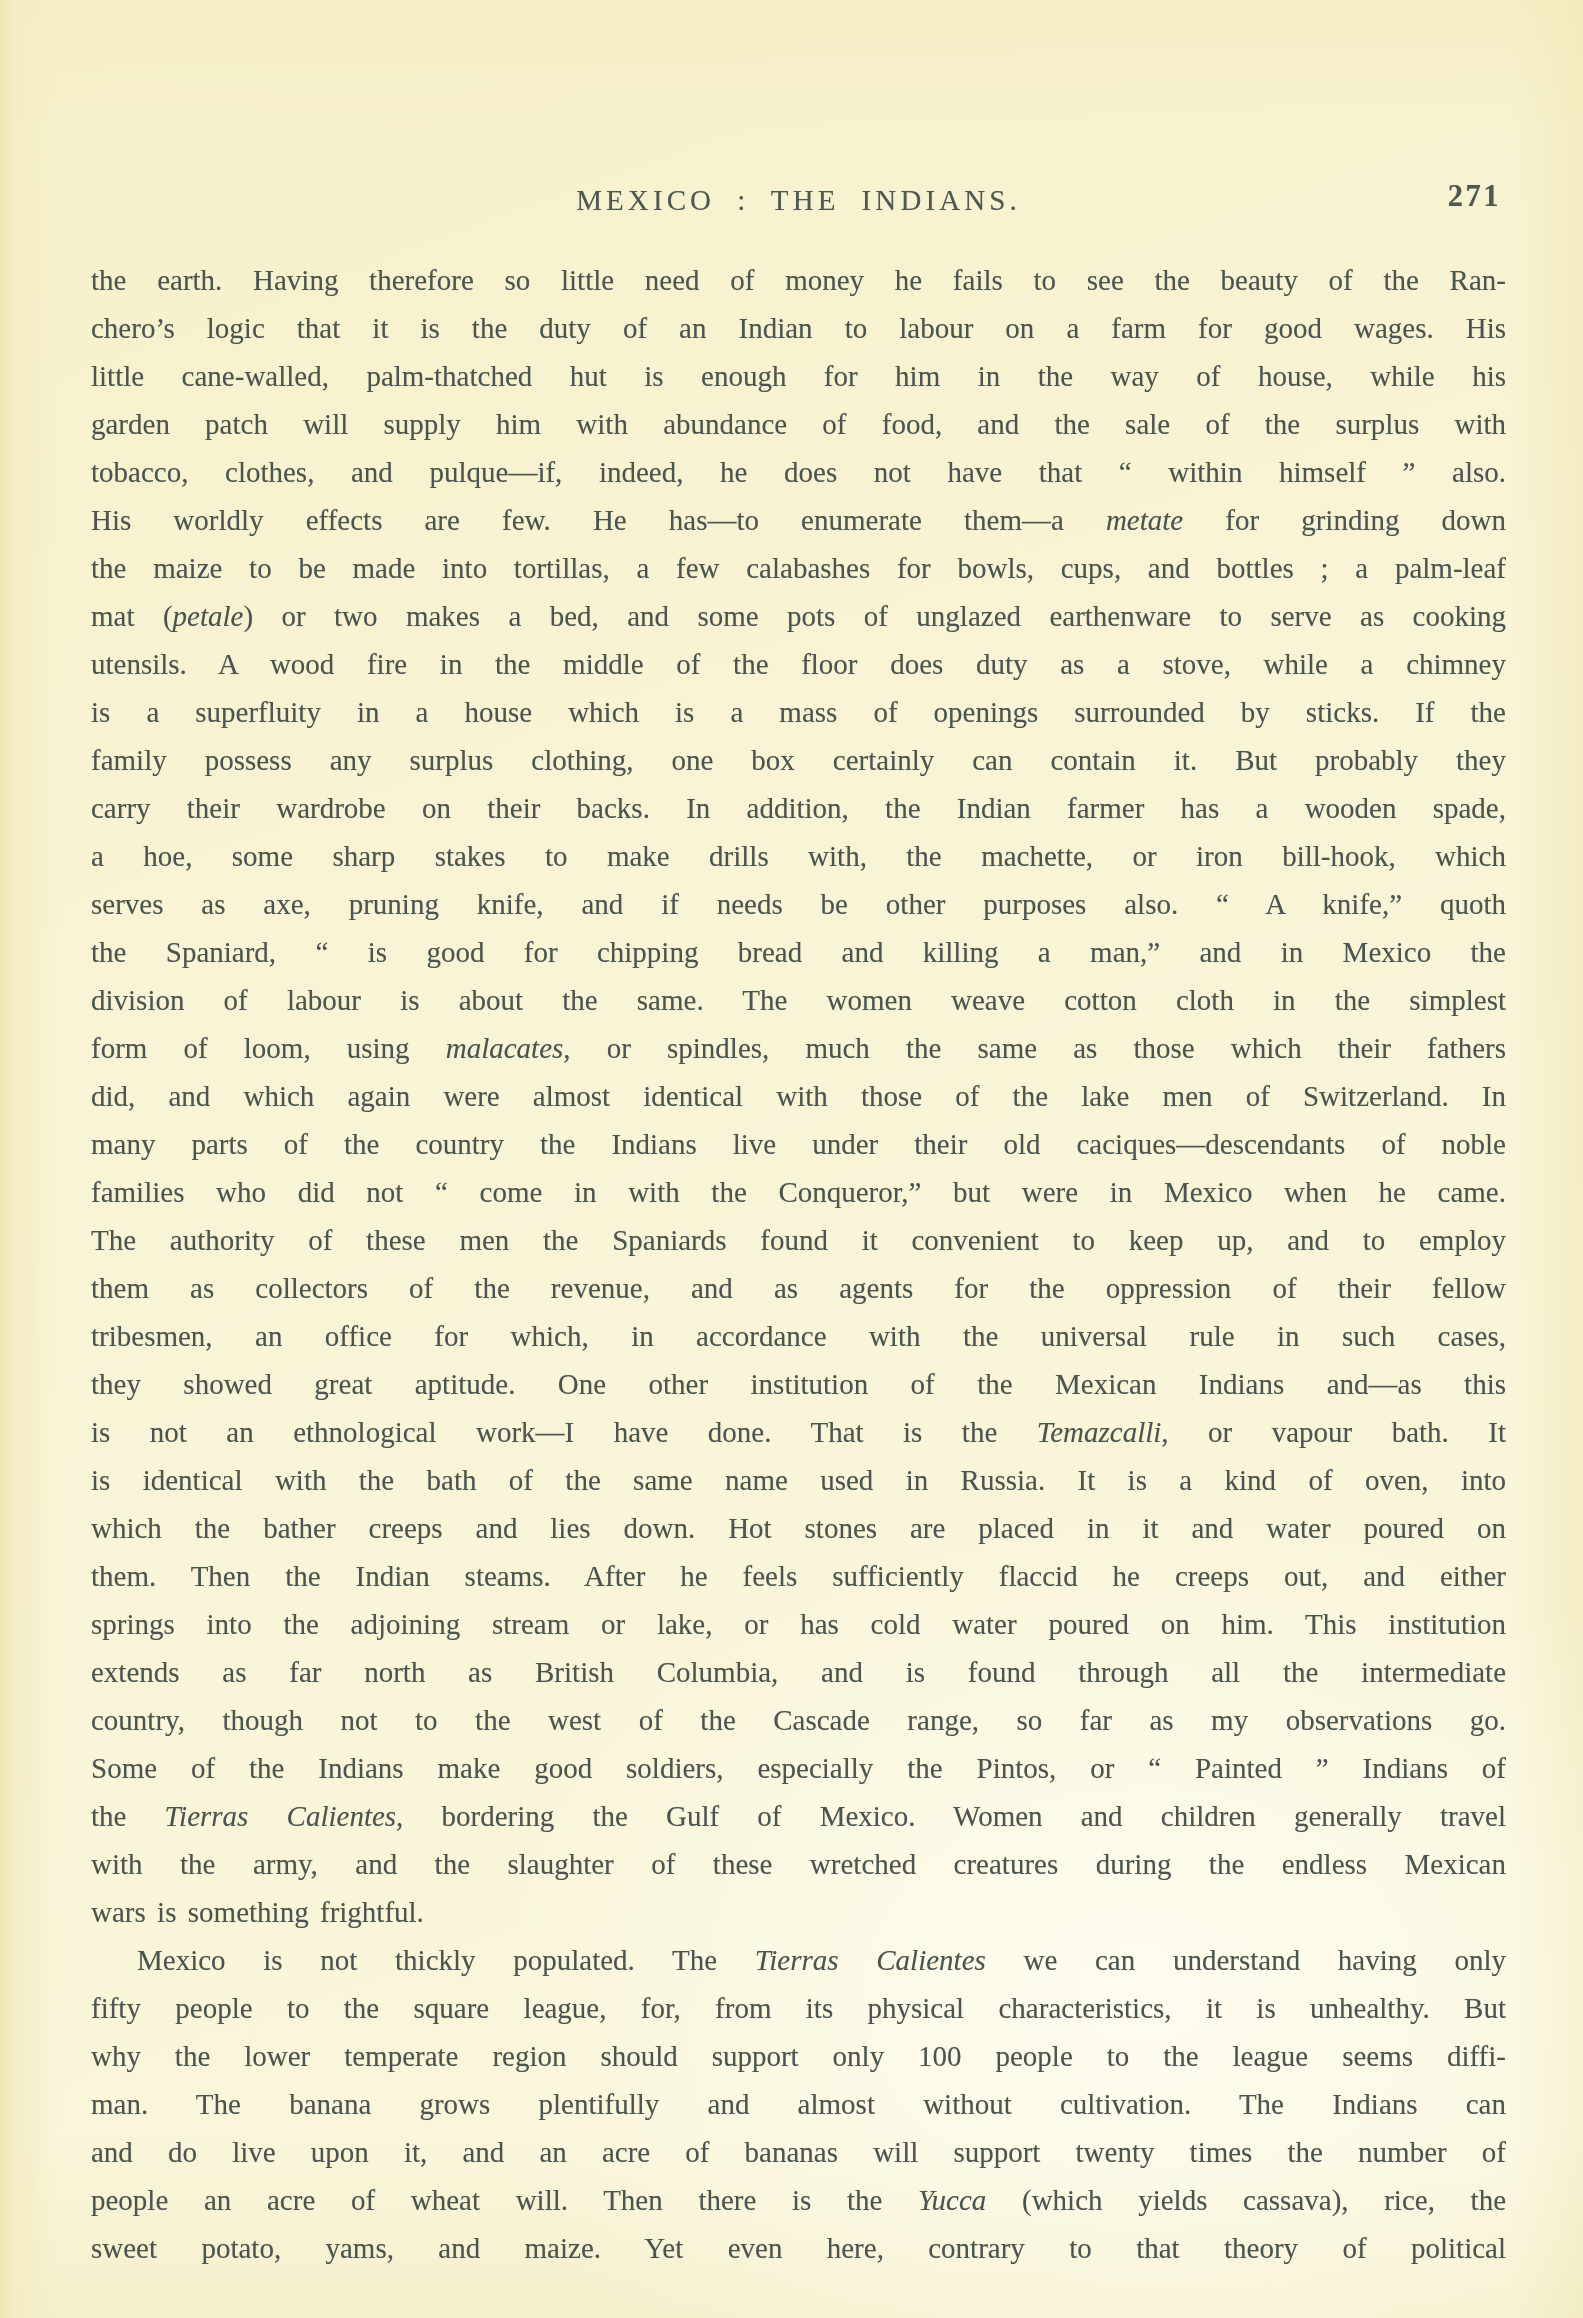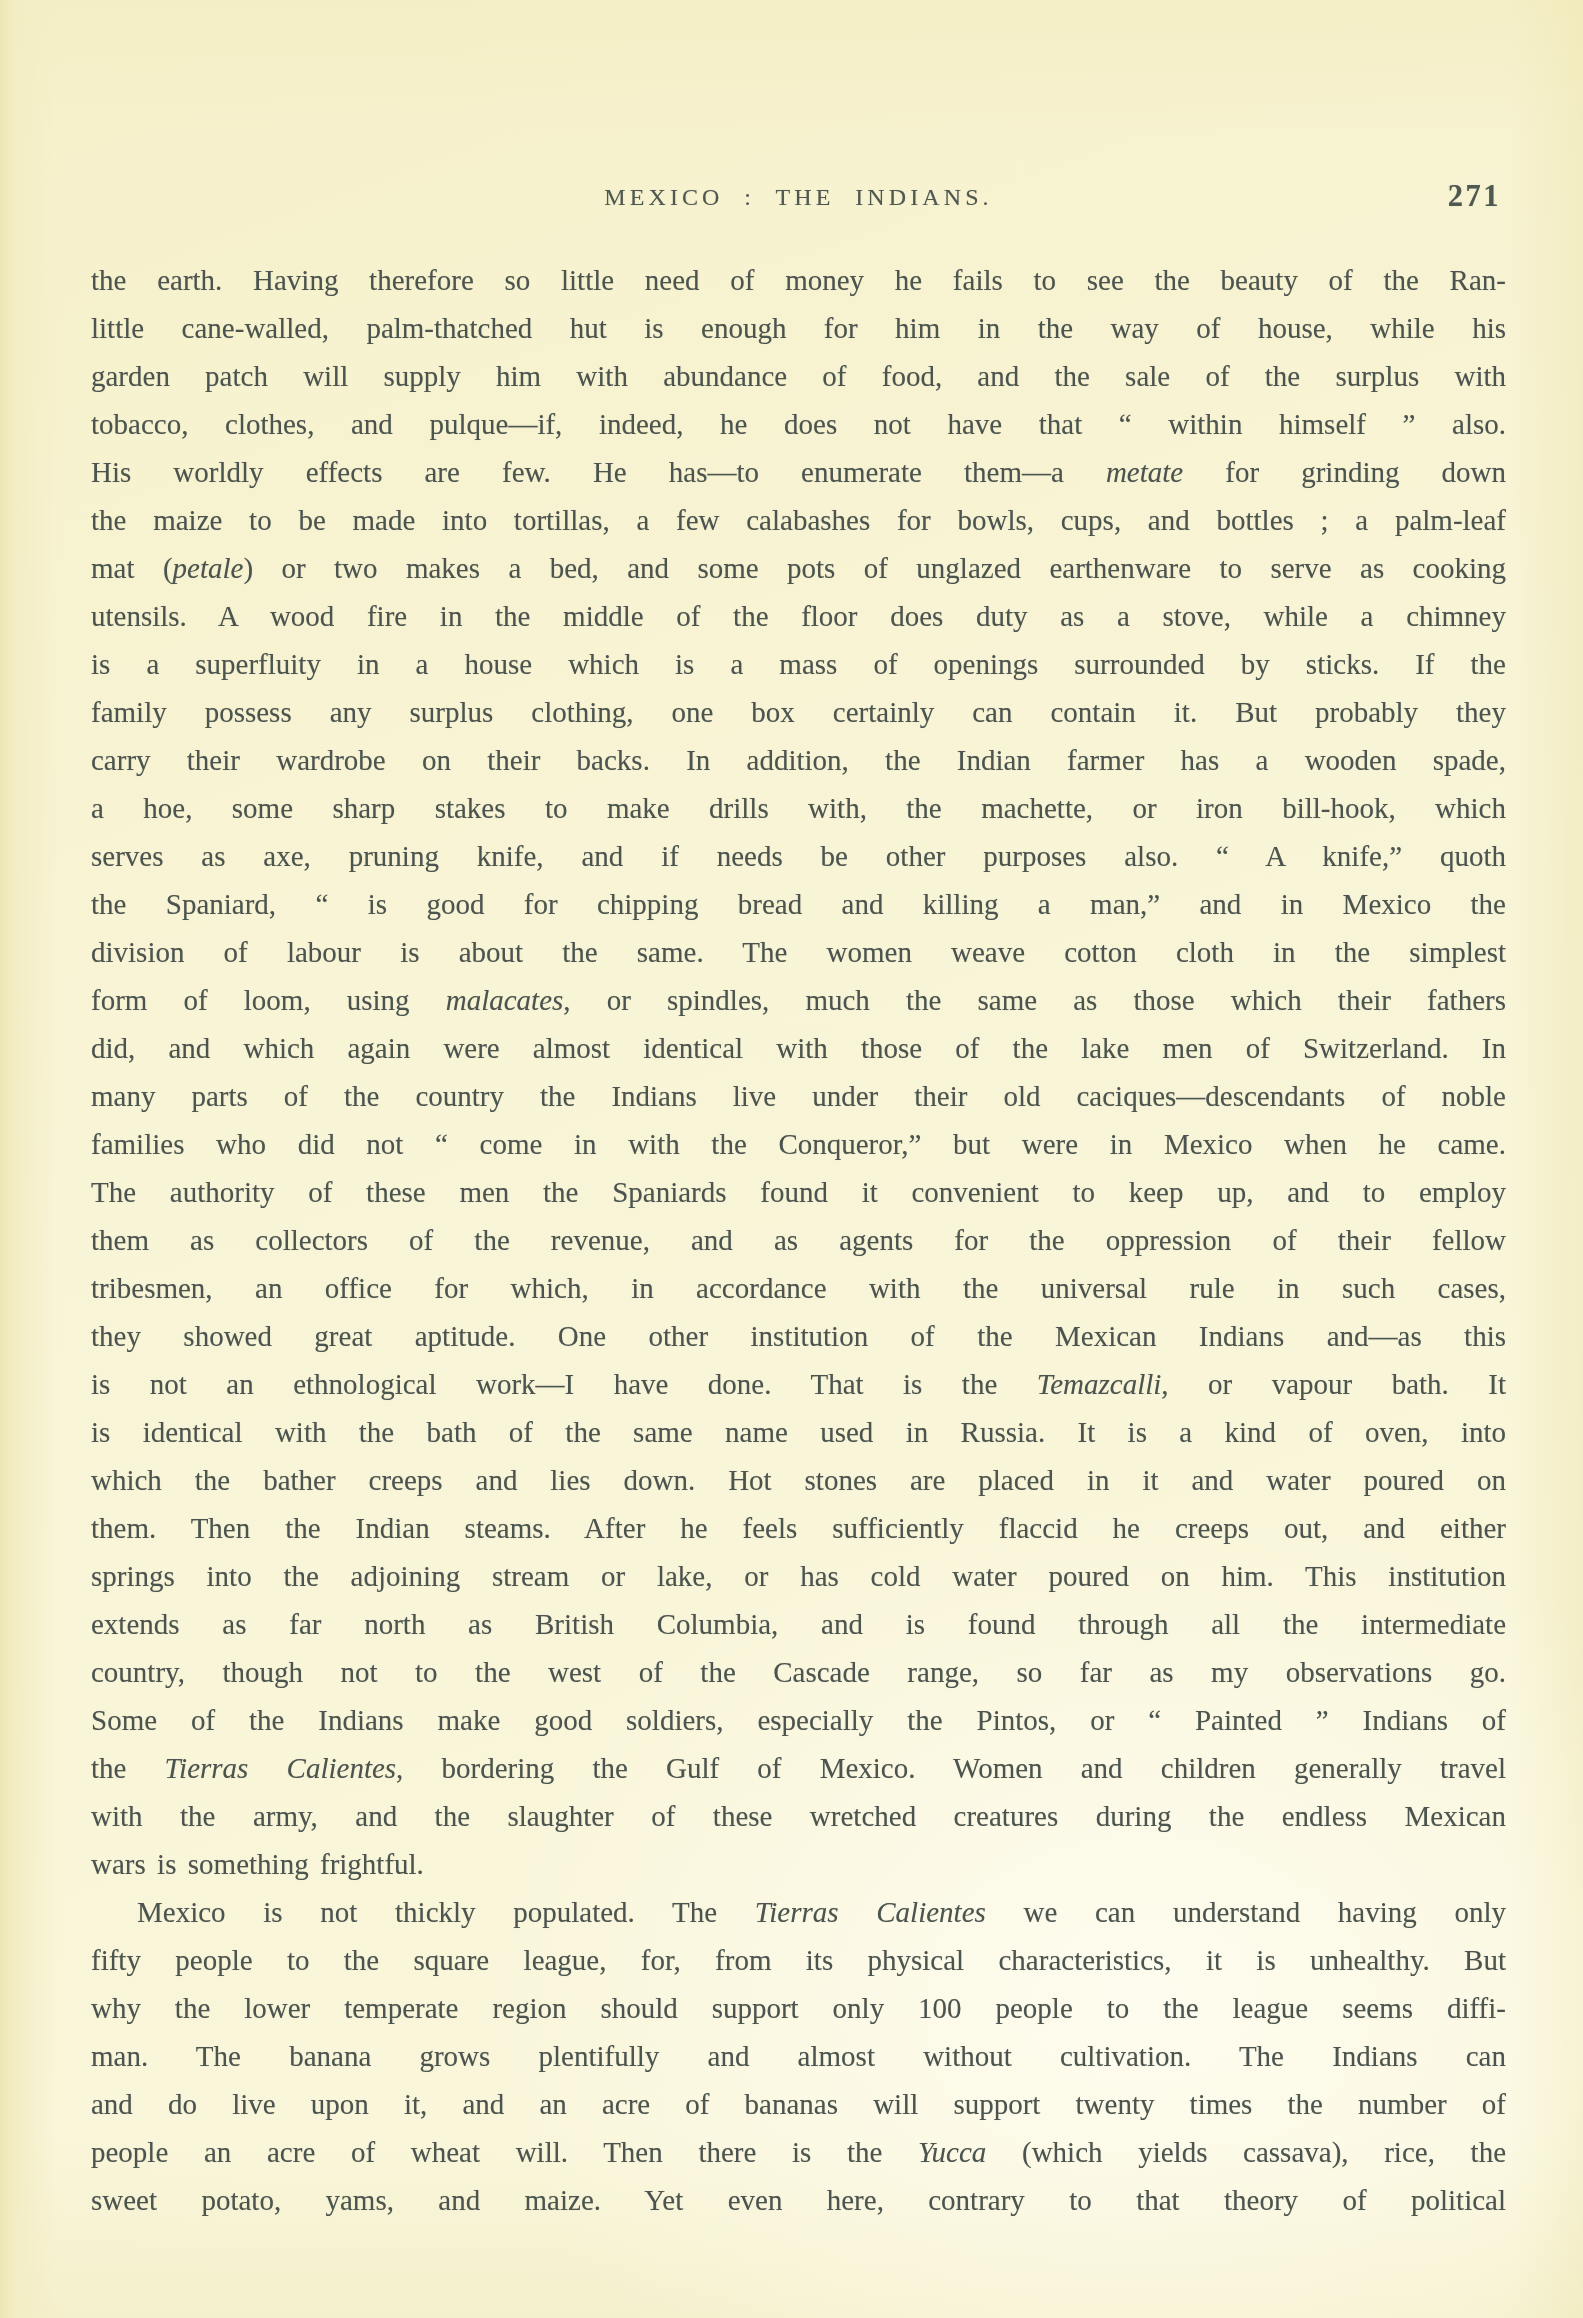--- a/index.html
+++ b/index.html
@@ -30,21 +30,21 @@
     left: 91px;
     width: 1415px;
     height: 36px;
   }
   .header-title {
     position: absolute;
     left: 0;
     right: 0;
     top: 3.3px;
     text-align: center;
-    font-size: 24px;
+    font-size: 29px;
     letter-spacing: 4.1px;
     word-spacing: 10.7px;
     color: #4f5851;
     text-shadow: 0 0 0.8px rgba(75,84,78,0.35);
   }
   .page-number {
     position: absolute;
     right: 5px;
     top: -1.6px;
     font-size: 30.5px;
@@ -82,20 +82,21 @@
 </head>
 <body>
 
 <div class="page">
   <header class="running-header">
     <div class="header-title">MEXICO :  THE  INDIANS.</div>
     <div class="page-number">271</div>
   </header>
   <main class="text-block">
       <div class="line"><span>the earth.  Having therefore so little need of money he fails to see the beauty of the Ran-</span></div>
+      <div class="line"><span>chero’s logic that it is the duty of an Indian to labour on a farm for good wages.  His</span></div>
       <div class="line"><span>little cane-walled, palm-thatched hut is enough for him in the way of house, while his</span></div>
       <div class="line"><span>garden patch will supply him with abundance of food, and the sale of the surplus with</span></div>
       <div class="line"><span>tobacco, clothes, and pulque—if, indeed, he does not have that “ within himself ” also.</span></div>
       <div class="line"><span>His worldly effects are few.  He has—to enumerate them—a </span><span class="it">metate</span><span> for grinding down</span></div>
       <div class="line"><span>the maize to be made into tortillas, a few calabashes for bowls, cups, and bottles ; a palm-leaf</span></div>
       <div class="line"><span>mat (</span><span class="it">petale</span><span>) or two makes a bed, and some pots of unglazed earthenware to serve as cooking</span></div>
       <div class="line"><span>utensils.  A wood fire in the middle of the floor does duty as a stove, while a chimney</span></div>
       <div class="line"><span>is a superfluity in a house which is a mass of openings surrounded by sticks.  If the</span></div>
       <div class="line"><span>family possess any surplus clothing, one box certainly can contain it.  But probably they</span></div>
       <div class="line"><span>carry their wardrobe on their backs.  In addition, the Indian farmer has a wooden spade,</span></div>

